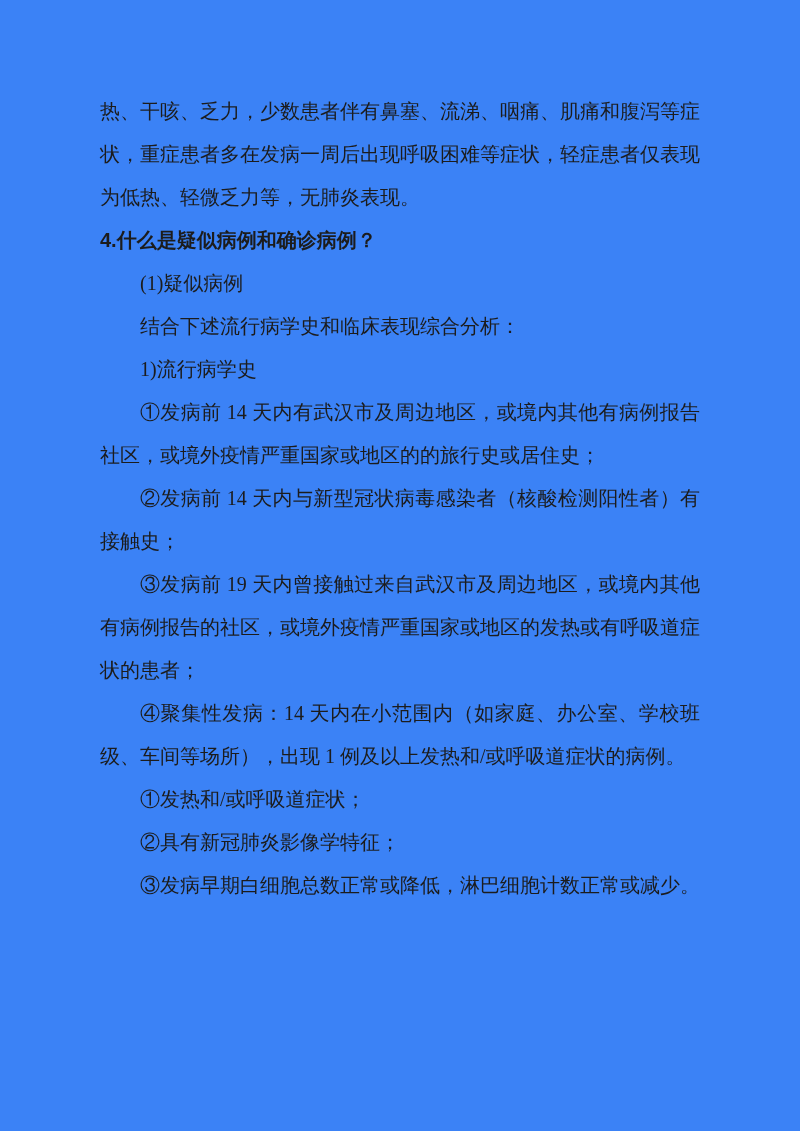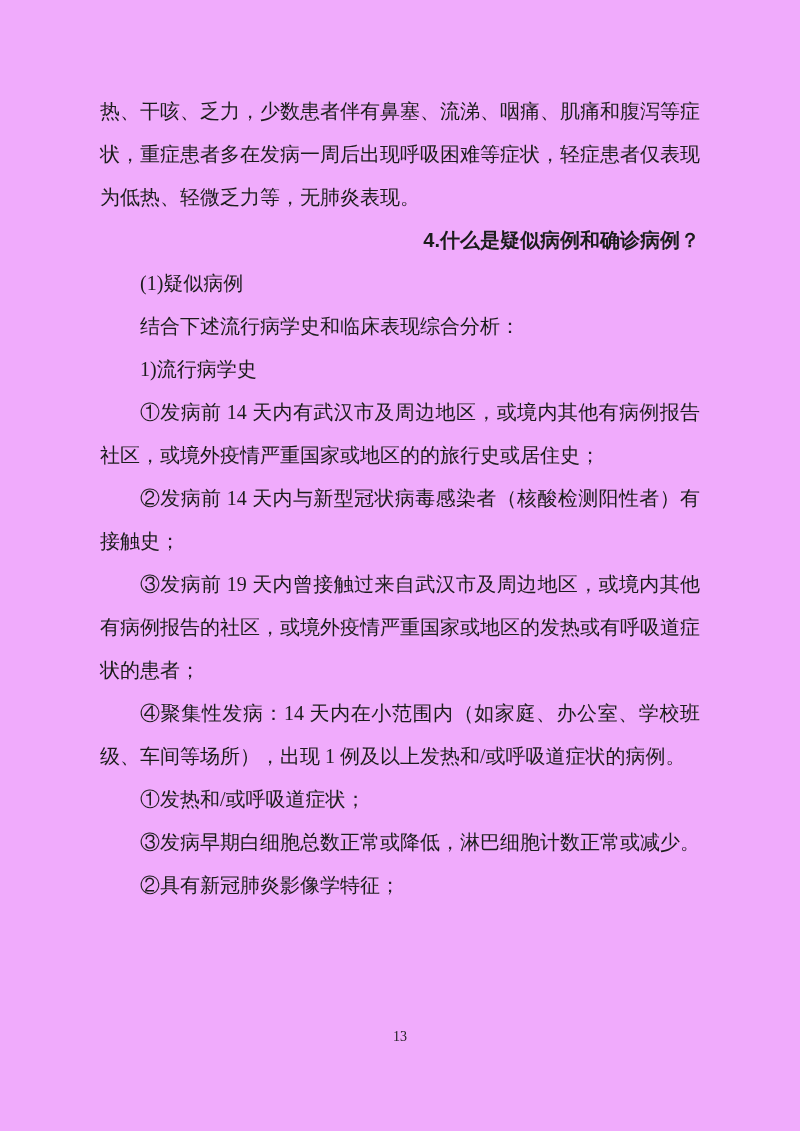--- a/index.html
+++ b/index.html
@@ -1,21 +1,21 @@
 <!DOCTYPE html>
 <html><head>
 <meta charset="utf-8">
 <style>
   * { margin: 0; padding: 0; box-sizing: border-box; }
   html, body { background: #ffffff; }
   .page {
     position: relative;
     width: 800px;
     height: 1131px;
-    background: #f0abfc;
+    background: #3b82f6;
     overflow: hidden;
     font-family: "Liberation Serif", "DejaVu Serif", serif;
     color: #1c1c1c;
   }
   .content {
     position: absolute;
     top: 90px;
     left: 100px;
     width: 600px;
     font-size: 20px;
@@ -28,21 +28,21 @@
   }
   .para-indent {
     text-indent: 2em;
   }
   .section-heading {
     font-family: "Liberation Sans", "DejaVu Sans", sans-serif;
     font-weight: bold;
     font-size: 20px;
     line-height: 43px;
     margin: 13px 0 13px 0;
-    text-align: right;
+    text-align: left;
   }
   .page-footer {
     position: absolute;
     top: 1026px;
     left: 0;
     width: 800px;
     text-align: center;
     font-size: 14px;
     line-height: 22px;
     color: #1c1c1c;
@@ -68,20 +68,19 @@
 
     <p class="para-indent">②发病前 14 天内与新型冠状病毒感染者（核酸检测阳性者）有接触史；</p>
 
     <p class="para-indent">③发病前 19 天内曾接触过来自武汉市及周边地区，或境内其他有病例报告的社区，或境外疫情严重国家或地区的发热或有呼吸道症状的患者；</p>
 
     <p class="para-indent">④聚集性发病：14 天内在小范围内（如家庭、办公室、学校班级、车间等场所），出现 1 例及以上发热和/或呼吸道症状的病例。</p>
 
 
     <p class="para-indent">①发热和/或呼吸道症状；</p>
 
+    <p class="para-indent">②具有新冠肺炎影像学特征；</p>
+
     <p class="para-indent">③发病早期白细胞总数正常或降低，淋巴细胞计数正常或减少。</p>
-
-    <p class="para-indent">②具有新冠肺炎影像学特征；</p>
 
   </div>
 
-  <div class="page-footer">13</div>
 </div>
 
 </body></html>

